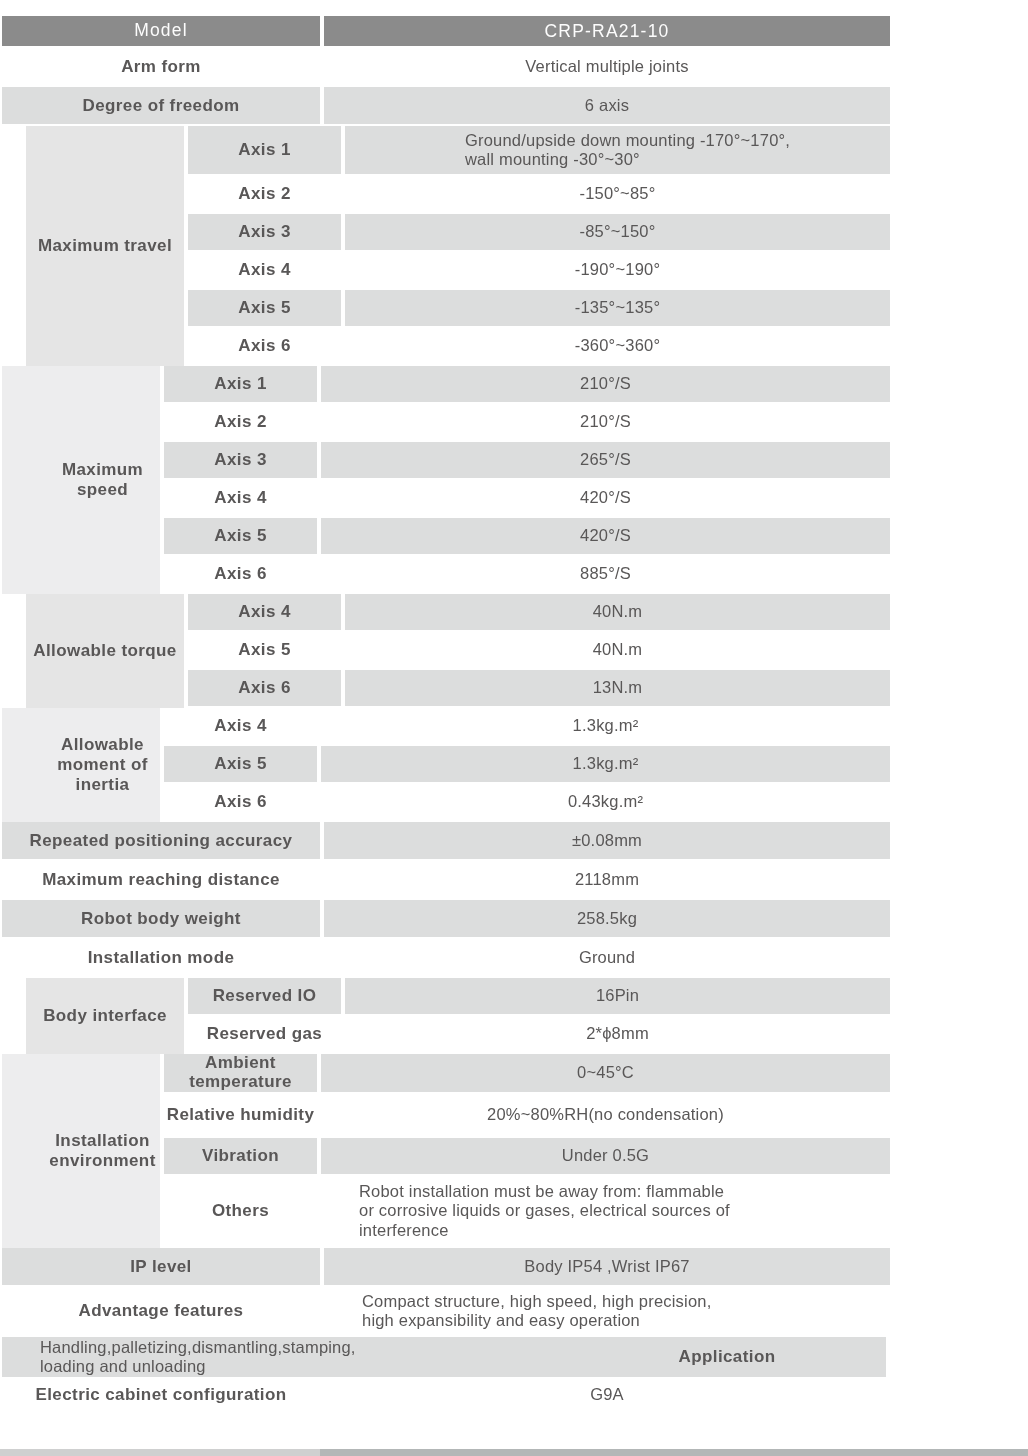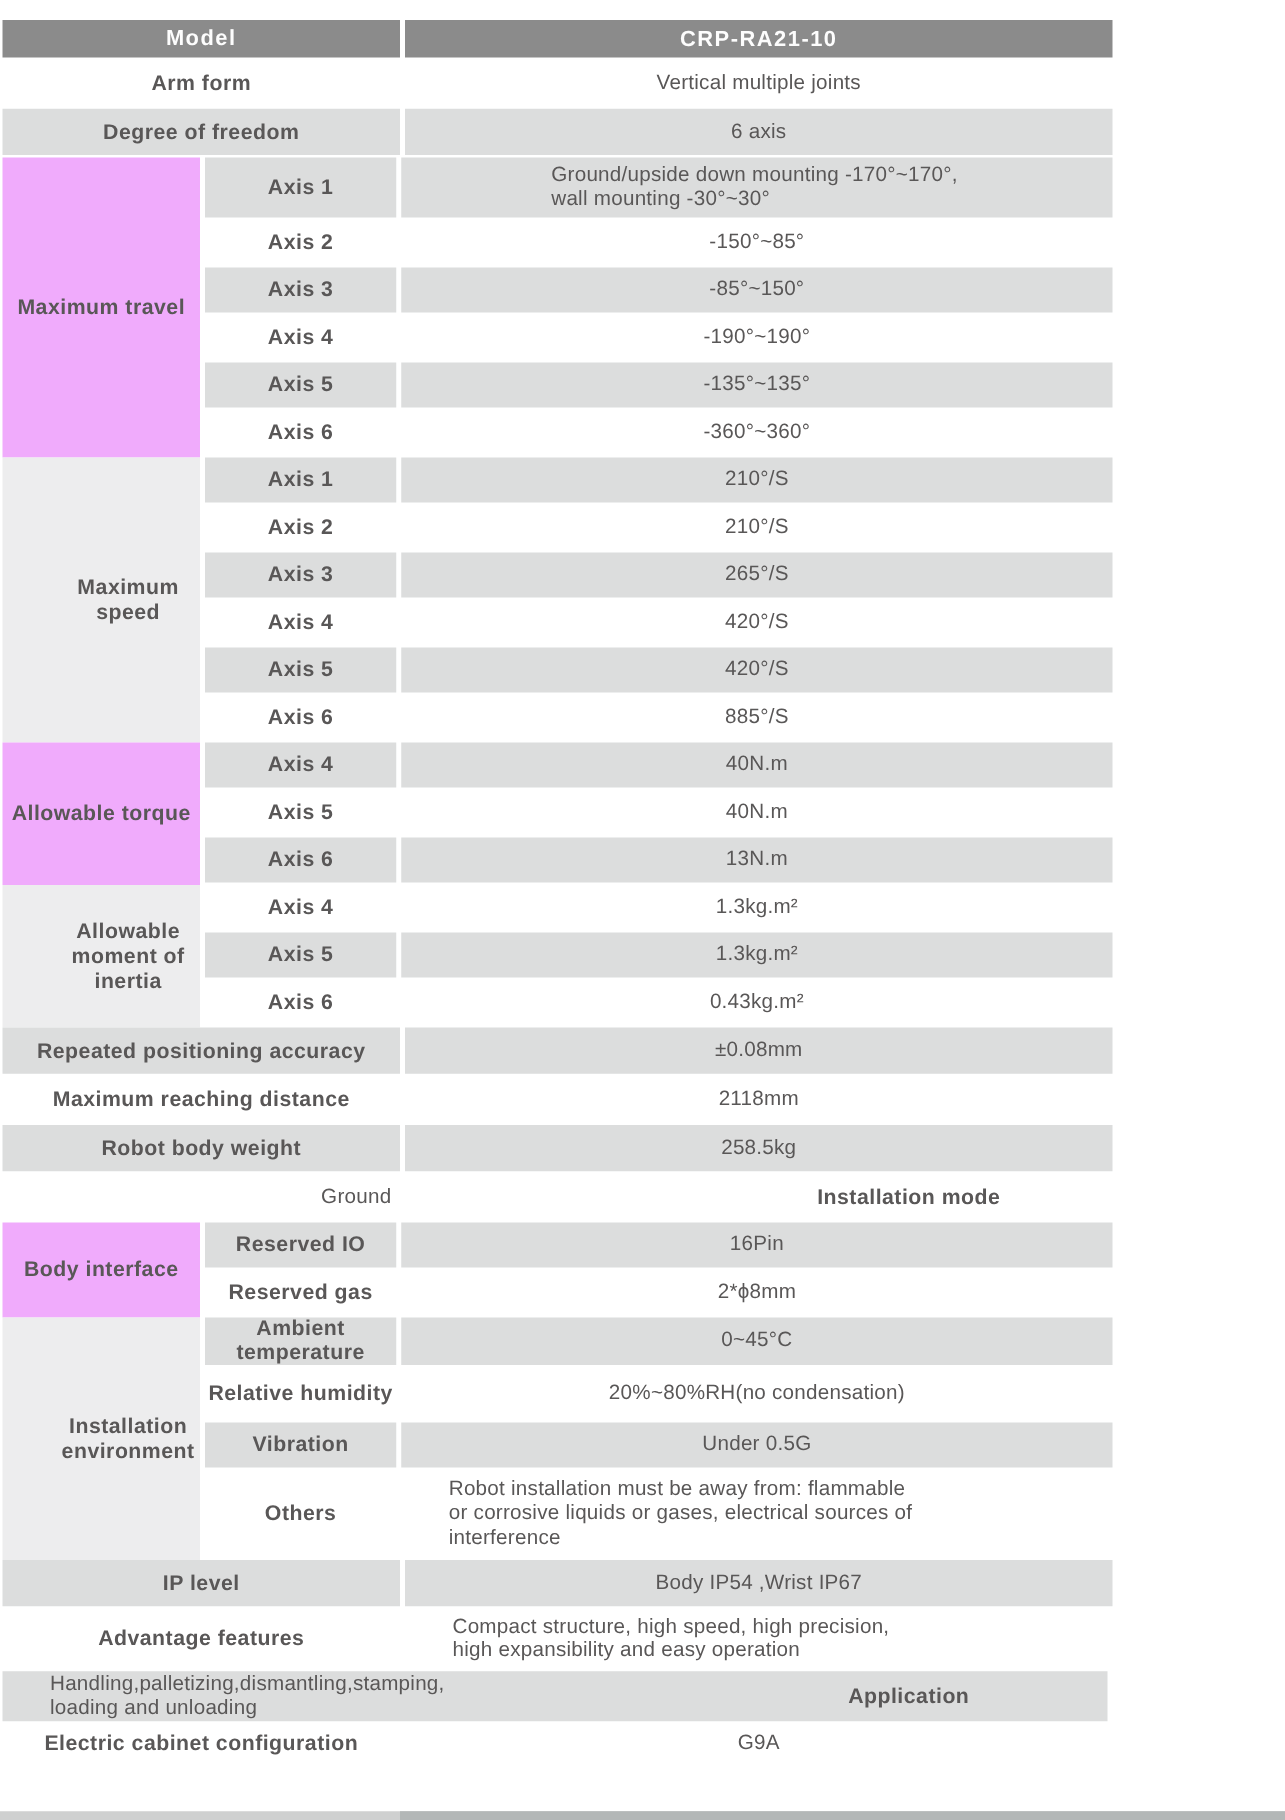--- a/index.html
+++ b/index.html
@@ -21,25 +21,25 @@
   .seccell{
     width:158px;margin-right:4px;display:flex;align-items:center;justify-content:center;
     font-weight:700;font-size:17px;letter-spacing:.4px;text-align:center;line-height:1.18;
     box-sizing:border-box;
   }
   .sublabel{
     width:153px;margin-right:4px;font-weight:700;font-size:17px;
     letter-spacing:.4px;text-align:center;line-height:1.1;
   }
   .g{background:#dcdddd;}
-  .dark{background:#f0abfc;}
+  .dark{background:#e5e5e5;margin-left:24px;}
   .light{background:#ededee;padding-left:43px;}
   .hdr{height:43px;}
   .hdr .label,.hdr .value{
-    background:#8b8b8b;color:#fdfdfd;font-weight:700;font-size:17.5px;letter-spacing:1.2px;margin-top:13px;
+    background:#8b8b8b;color:#fdfdfd;font-weight:400;font-size:17.5px;letter-spacing:1.2px;margin-top:13px;
   }
   .ml{justify-content:flex-start;text-align:left;white-space:pre-line;padding-left:38px;}
   .ml.ind-lg{padding-left:120px;}
   .h32{height:32px}.h36{height:36px}.h37{height:37px}.h38{height:38px}
   .h40{height:40px}.h42{height:42px}.h48{height:48px}.h70{height:70px}
   .bottom-strip{position:absolute;left:0;top:1449px;width:1028px;height:7px;background:#cfd0d0;}
   .bottom-strip-dark{position:absolute;left:320px;top:1449px;width:708px;height:7px;background:#b3b7b7;}
 </style>
 </head>
 <body>
@@ -164,22 +164,22 @@
     </div>
     <div class="band h37">
       <div class="cell label">Maximum reaching distance</div>
       <div class="cell value">2118mm</div>
     </div>
     <div class="band h37">
       <div class="cell label g">Robot body weight</div>
       <div class="cell value g">258.5kg</div>
     </div>
     <div class="band h37">
+      <div class="cell label">Installation mode</div>
       <div class="cell value">Ground</div>
-      <div class="cell label">Installation mode</div>
     </div>
 
     <div class="band section">
       <div class="seccell dark">Body interface</div>
       <div class="subrows">
         <div class="subrow h36">
           <div class="cell sublabel g">Reserved IO</div>
           <div class="cell value g">16Pin</div>
         </div>
         <div class="subrow h36">

